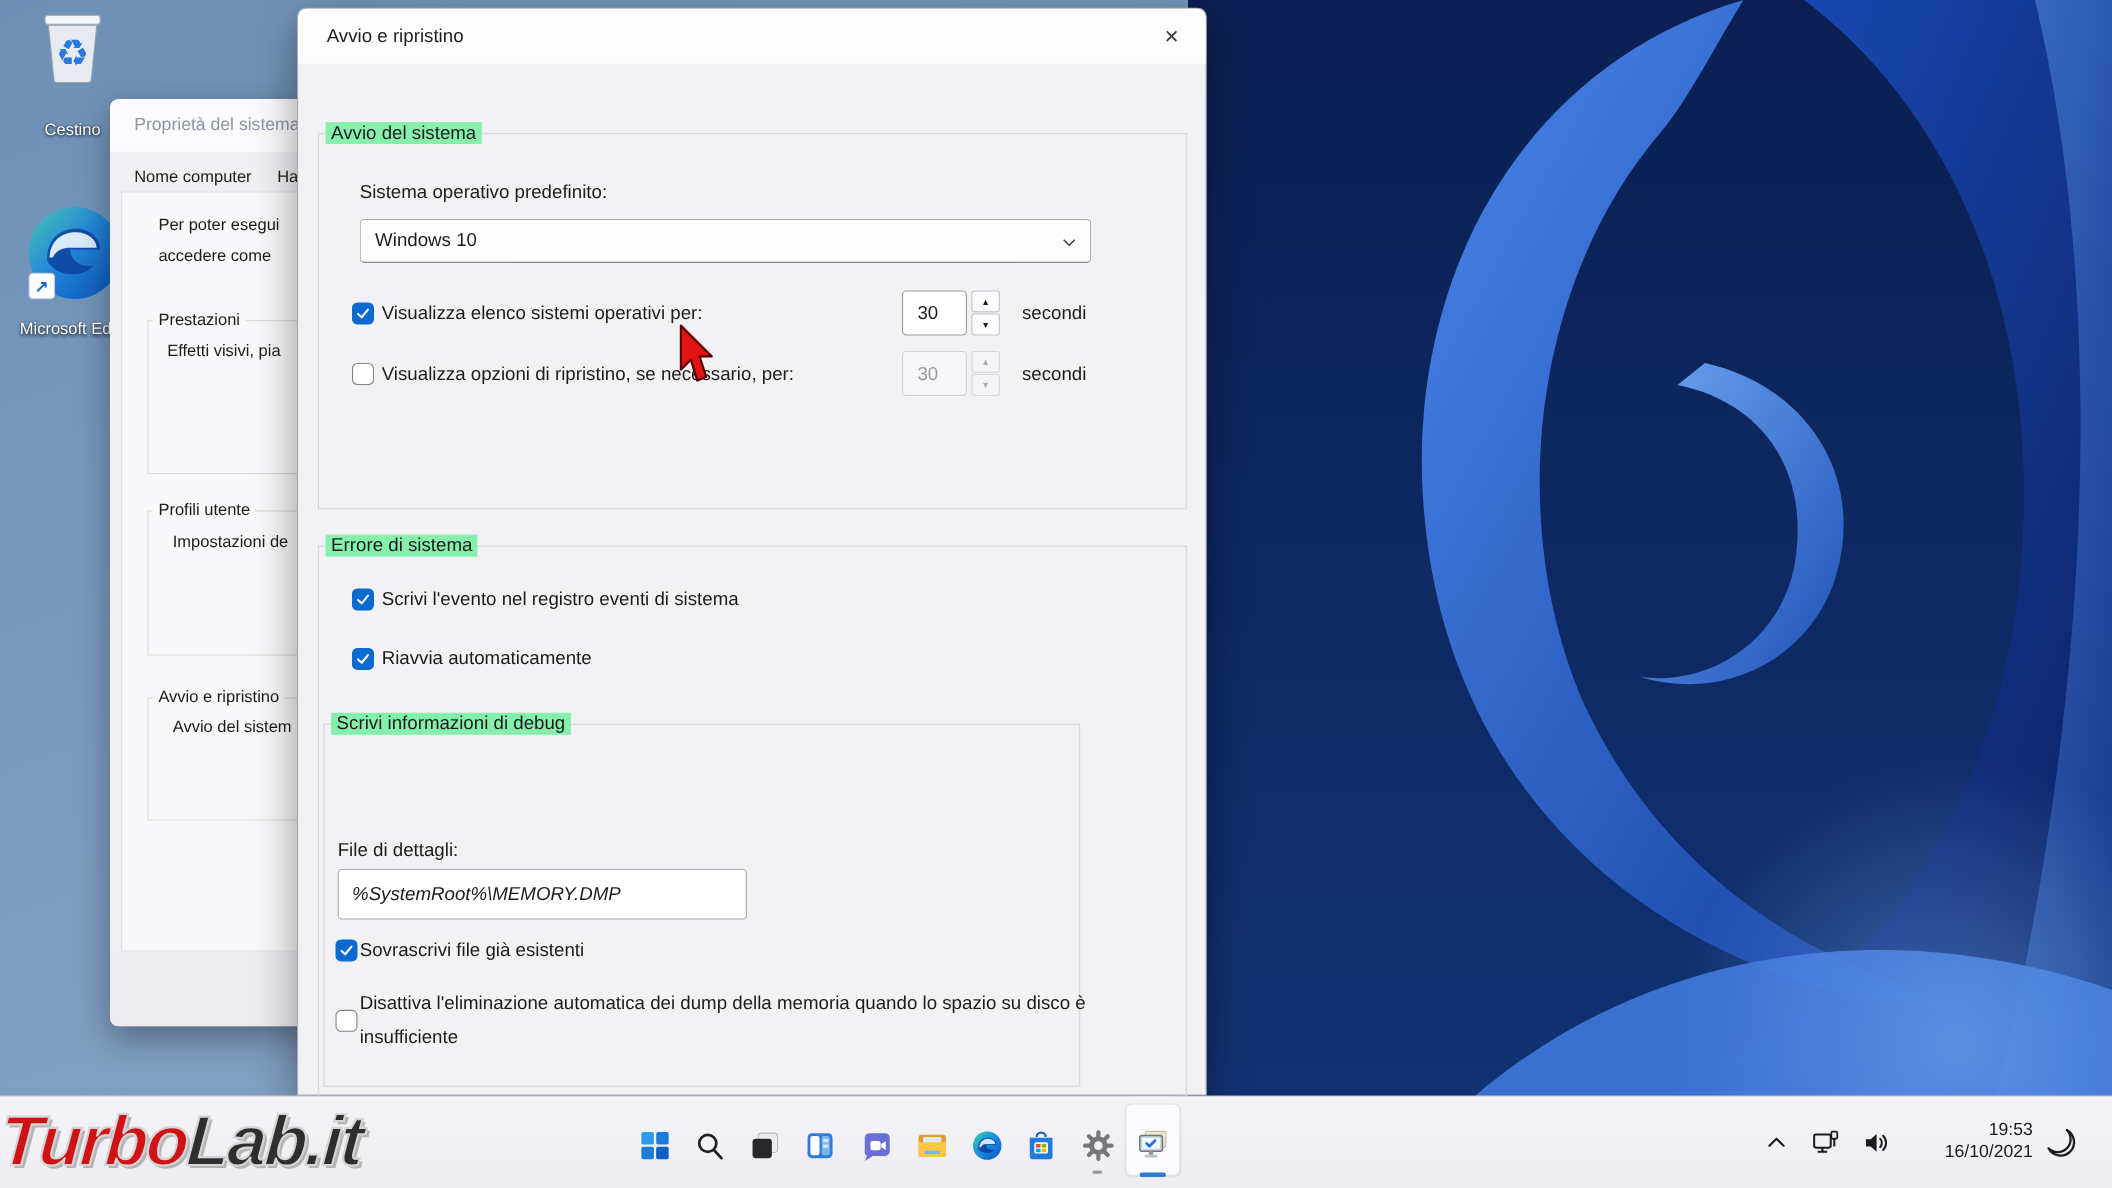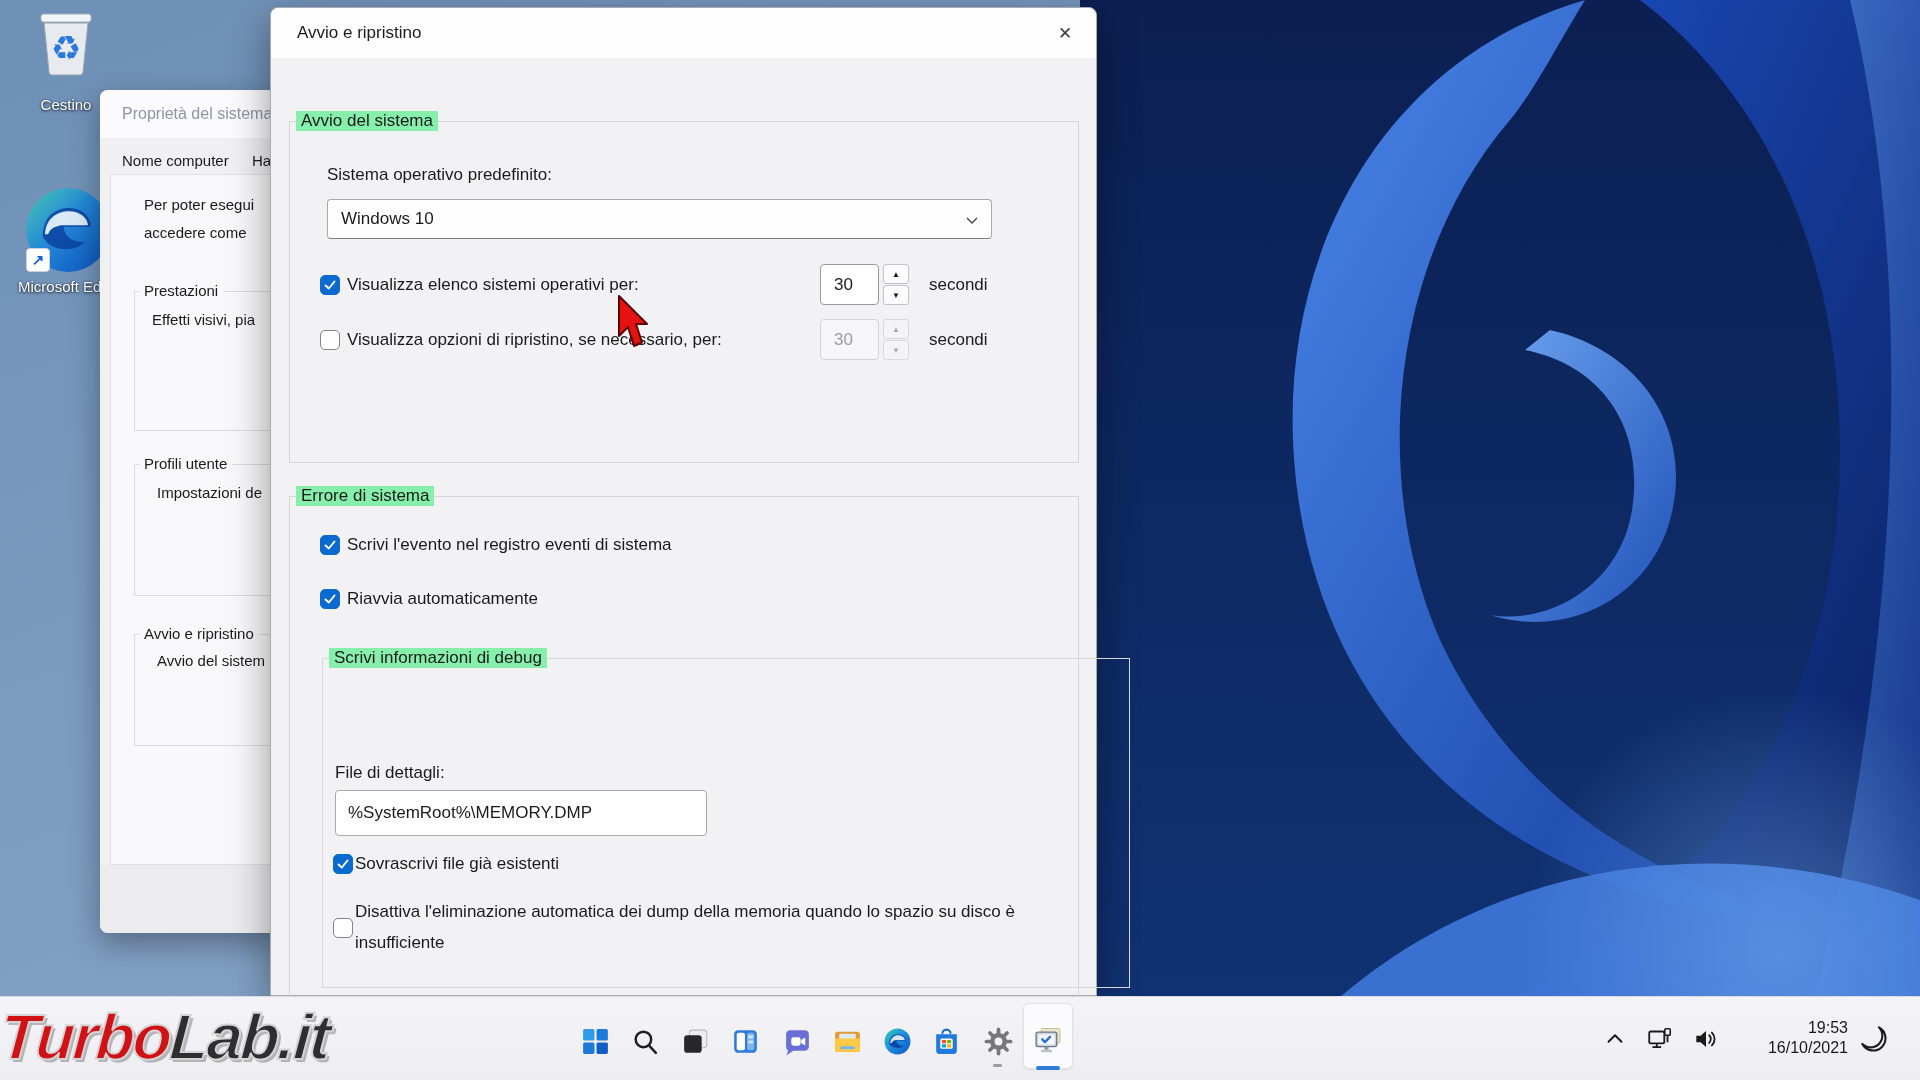--- a/index.html
+++ b/index.html
@@ -6,21 +6,21 @@
   #screen{position:relative;width:1920px;height:1080px;overflow:hidden;
     font-family:"Liberation Sans",sans-serif;color:#1b1b1b;
     background:linear-gradient(160deg,#6e90b6 0%,#7d9cc0 45%,#8aa8ca 100%);}
   .lbl{position:absolute;font-size:17px;line-height:20px;color:#1b1b1b;white-space:nowrap;}
 
   
   #wallpaper{position:absolute;left:1080px;top:0;width:840px;height:997px;}
 
   
   .desk-icon{position:absolute;text-align:center;}
-  .di-label{margin-top:3px;font-size:15px;line-height:19px;color:#fff;
+  .di-label{margin-top:16px;font-size:15px;line-height:19px;color:#fff;
     text-shadow:0 1px 3px rgba(0,0,0,.75),0 0 2px rgba(0,0,0,.5);}
   .edge-badge{position:absolute;left:2px;bottom:2px;width:22px;height:22px;background:#fff;
     border-radius:4px;border:1px solid #c9d2dc;display:flex;align-items:center;justify-content:center;}
 
   
   #bgwin{position:absolute;left:100px;top:90px;width:185px;height:843px;background:#f0eff2;
     border-radius:8px;box-shadow:0 10px 30px rgba(0,0,0,.35);overflow:hidden;}
   #bgwin-titlebar{position:absolute;left:0;top:0;width:500px;height:48px;background:#fbfafc;}
   #bgwin-title{position:absolute;left:22px;top:15px;font-size:16px;color:#8d96a5;white-space:nowrap;}
   .bgtab{position:absolute;top:62px;font-size:15px;color:#1b1b1b;white-space:nowrap;}
@@ -231,26 +231,26 @@
       </div>
       <div class="lbl" style="left:57px;top:38px;">Scrivi l'evento nel registro eventi di sistema</div>
 
       <div class="cb on" style="left:30px;top:92px;">
         <svg viewBox="0 0 14 14" fill="none" stroke="#fff" stroke-width="1.9" stroke-linecap="round" stroke-linejoin="round">
             <polyline points="2.5,7.5 5.8,10.5 11.5,3.5"></polyline>
           </svg>
       </div>
       <div class="lbl" style="left:57px;top:92px;">Riavvia automaticamente</div>
 
-      <div class="fieldset" style="left:32px;top:161px;width:808px;height:330px;padding-left:17px;">
+      <div class="fieldset" style="left:4px;top:161px;width:688px;height:330px;padding-left:17px;">
         <div class="flabel">Scrivi informazioni di debug</div>
 
 
         <div class="lbl" style="left:12px;top:104px;">File di dettagli:</div>
-        <div class="tfield" style="left:12px;top:131px;width:372px;height:46px;">
+        <div class="tfield" style="left:12px;top:131px;width:372px;height:46px;font-style:italic;">
           <span>%SystemRoot%\MEMORY.DMP</span>
         </div>
 
         <div class="cb on" style="left:10px;top:195px;">
           <svg viewBox="0 0 14 14" fill="none" stroke="#fff" stroke-width="1.9" stroke-linecap="round" stroke-linejoin="round">
               <polyline points="2.5,7.5 5.8,10.5 11.5,3.5"></polyline>
             </svg>
         </div>
         <div class="lbl" style="left:32px;top:195px;">Sovrascrivi file già esistenti</div>
 

